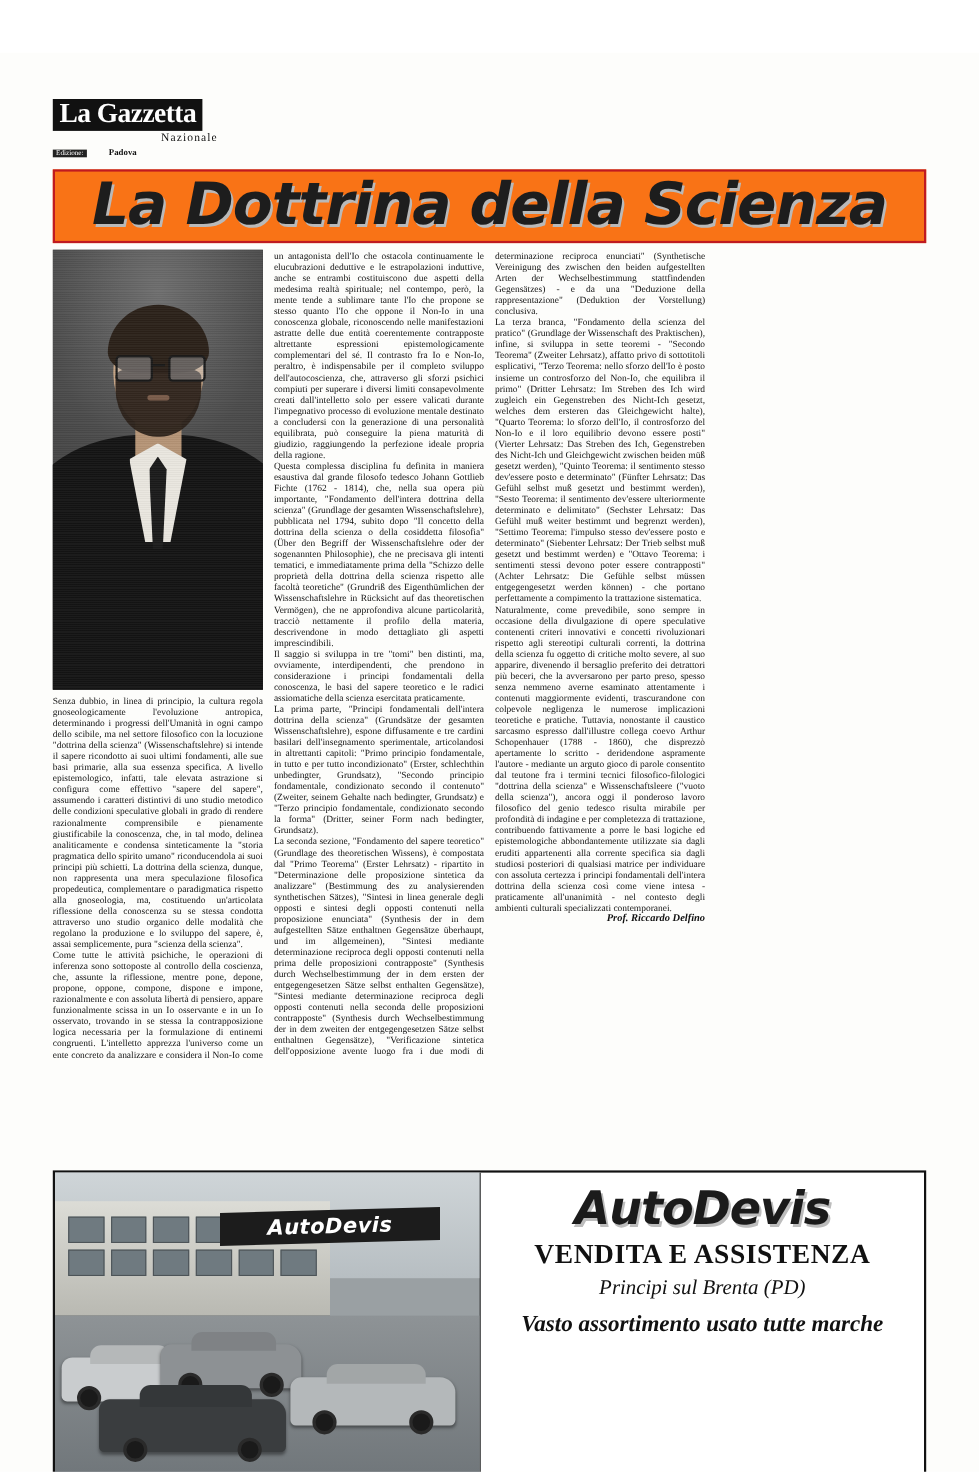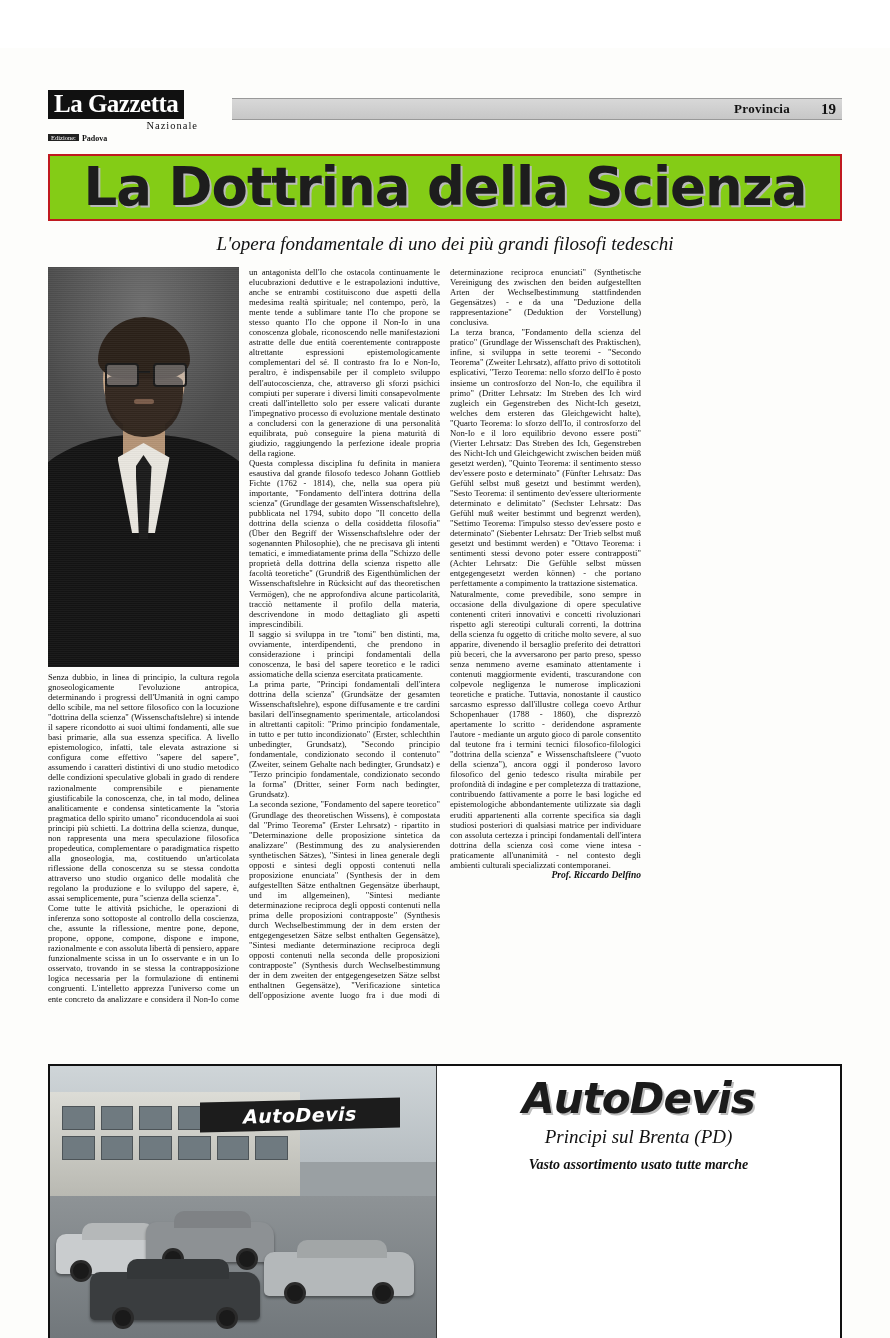--- a/index.html
+++ b/index.html
@@ -60,22 +60,22 @@
     width: 150px;
     letter-spacing: 1px;
     margin-top: 1px;
     color: #111;
   }
   .edizione {
     margin-top: 3px;
     font-size: 7.5px;
     color: #111;
     display: flex;
-    align-items: flex-start;
-    gap: 3px;
+    align-items: flex-end;
+    gap: 20px;
   }
   .edizione .ed-label {
     background: #222;
     color: #fff;
     padding: 0 3px;
     font-size: 6.5px;
   }
   .edizione .ed-city {
     font-weight: bold;
     font-size: 8px;
@@ -106,21 +106,22 @@
     font-size: 15px;
     font-weight: bold;
     color: #111;
   }
 
   
   .headline-box {
     margin-top: 8px;
     border: 2px solid #c01a20;
     padding: 2px 4px 2px 4px;
-    background: #84cc16;
+    background: #f97316;
+    font-style: italic;
   }
   .headline {
     font-family: "DejaVu Sans", sans-serif;
     font-weight: bold;
     font-size: 53px;
     line-height: 1.0;
     letter-spacing: -1px;
     text-align: center;
     color: #1d1d1d;
     text-shadow: 2px 2px 0 #b9b9b9;
@@ -381,49 +382,44 @@
     margin-top: 6px;
   }
   .ad-web {
     font-style: italic;
     font-size: 20px;
     margin-top: 2px;
   }
   .ad-slogan {
     font-style: italic;
     font-weight: bold;
-    font-size: 14px;
+    font-size: 21px;
     margin-top: 8px;
   }
 </style>
 </head>
 <body>
 
 <div class="page">
   <div class="page-inner">
 
     <div class="masthead">
       <div class="masthead-left">
         <div class="gazzetta-logo">La Gazzetta</div>
         <div class="gazzetta-sub">Nazionale</div>
         <div class="edizione">
           <span class="ed-label">Edizione:</span>
           <span class="ed-city">Padova</span>
         </div>
       </div>
-      <div class="masthead-bar">
-        <span class="masthead-section">Provincia</span>
-        <span class="masthead-page">19</span>
-      </div>
     </div>
 
     <div class="headline-box">
       <div class="headline">La Dottrina della Scienza</div>
     </div>
-    <div class="subhead">L'opera fondamentale di uno dei più grandi filosofi tedeschi</div>
 
     <div class="article">
       <div class="cols">
         <div class="photo">
           <div class="ph-bg"></div>
           <div class="ph-suit"></div>
           <div class="ph-neck"></div>
           <div class="ph-shirt"></div>
           <div class="ph-tie"></div>
           <div class="ph-head"></div>
@@ -483,19 +479,20 @@
           <div class="ad-wheel" style="right:22px; bottom:-9px;"></div>
         </div>
         <div class="ad-car" style="left:214px; top:186px; width:150px; height:44px; background:#b4b8ba;">
           <div class="roof"></div>
           <div class="ad-wheel" style="left:20px; bottom:-8px;"></div>
           <div class="ad-wheel" style="right:20px; bottom:-8px;"></div>
         </div>
       </div>
       <div class="ad-text">
         <div class="ad-logo">AutoDevis</div>
+        <div class="ad-line1">VENDITA E ASSISTENZA</div>
         <div class="ad-line2">Principi sul Brenta (PD)</div>
         <div class="ad-slogan">Vasto assortimento usato tutte marche</div>
       </div>
     </div>
 
   </div>
 </div>
 
 </body></html>

